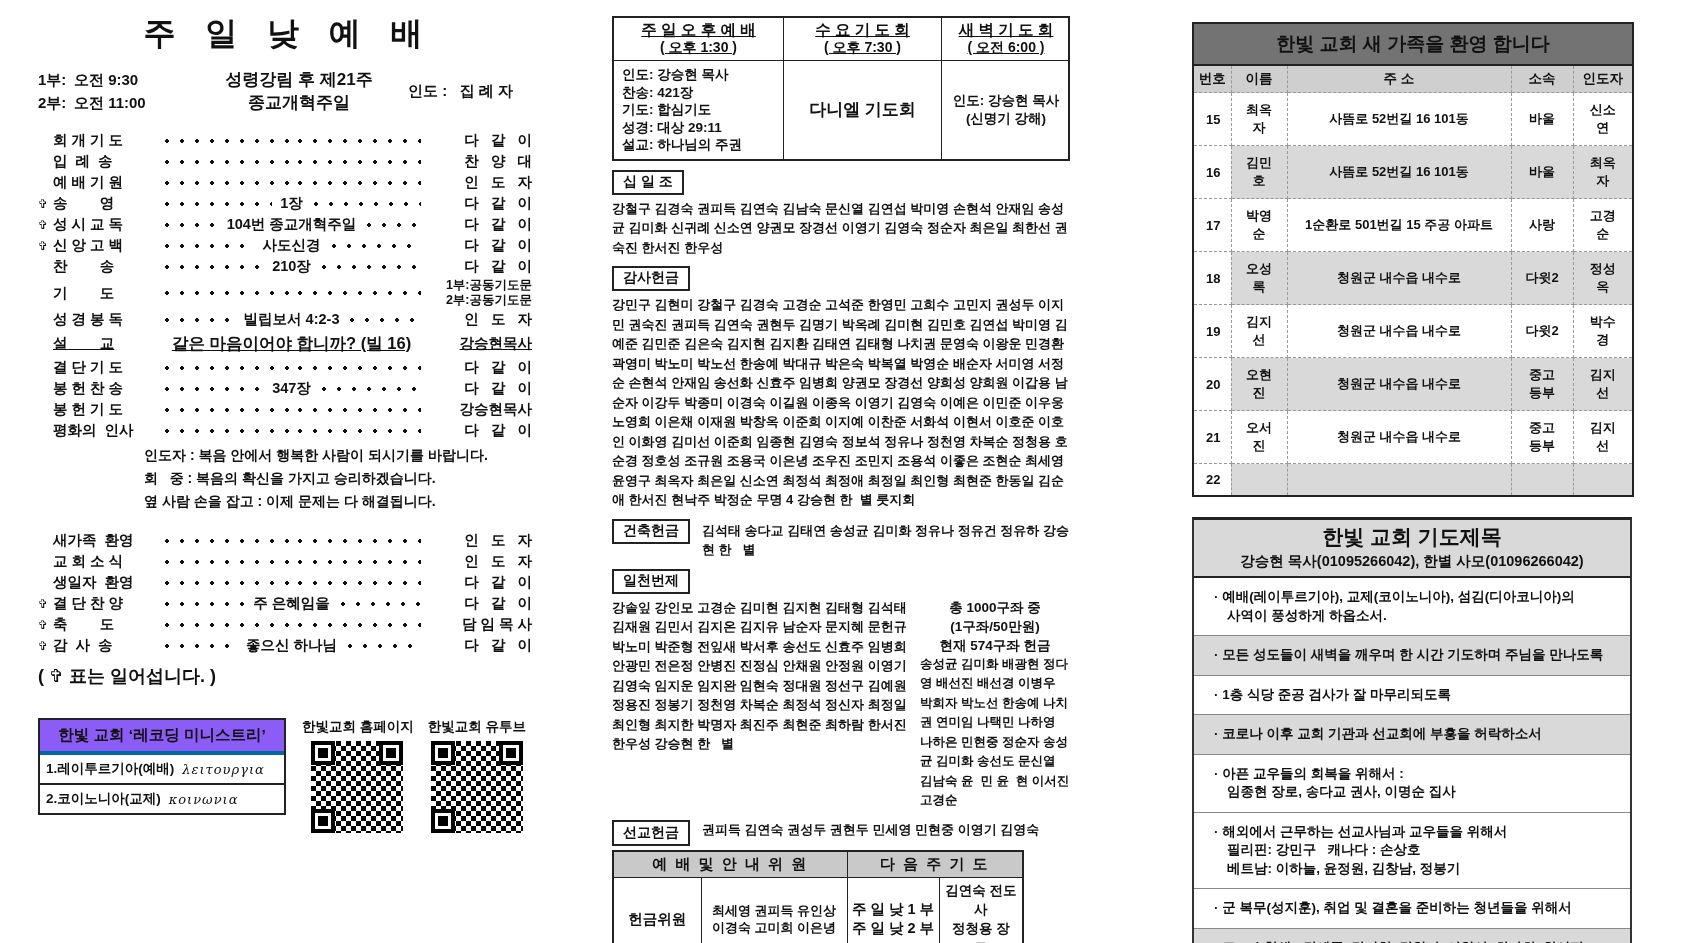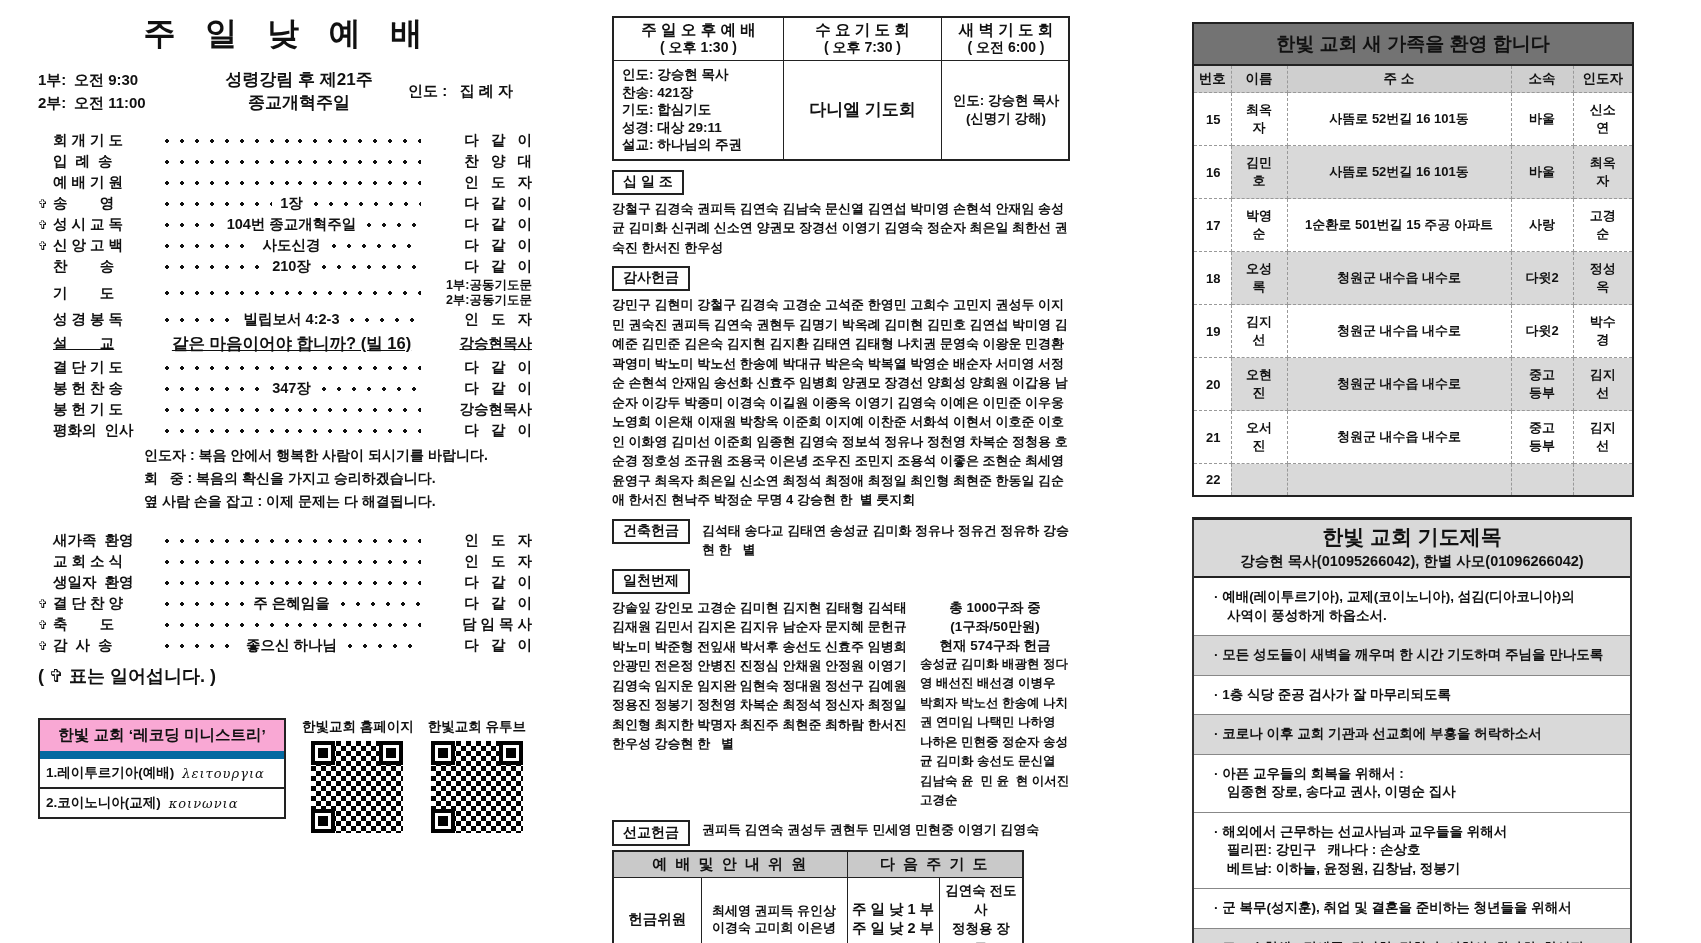--- a/index.html
+++ b/index.html
@@ -34,36 +34,36 @@
   .orow.sermon{min-height:27px;text-decoration:underline;}
   .orow.sermon .mid{font-size:16.5px;}
   .orow.two{min-height:32px;}
   .orow.two .oright{font-size:12.5px;line-height:15px;}
   .responsive{padding-left:106px;margin:3px 0 17px 0;}
   .resp-line{font-size:14px;line-height:23px;white-space:pre-wrap;}
   .stand-note{font-size:18px;margin-top:8px;}
 
   .bottom-left{display:flex;margin-top:30px;gap:16px;align-items:flex-start;}
   .rec-table{width:268px;border:2px solid #222;}
-  .rec-head{background:#f9a8d4;border-bottom:8px solid #0369a1;text-align:center;font-size:15.5px;padding:5px 0;}
+  .rec-head{background:#8b5cf6;border-bottom:4px solid #0369a1;text-align:center;font-size:15.5px;padding:5px 0;}
   .rec-row{display:flex;align-items:center;border-bottom:2px solid #222;padding:5px 6px;font-size:13.5px;}
   .rec-row:last-child{border-bottom:none;}
   .rec-greek{margin-left:8px;font-family:"DejaVu Serif",serif;font-style:italic;font-weight:normal;font-size:13px;letter-spacing:1px;}
   .qr-wrap{width:110px;text-align:center;}
   .qr-label{font-size:13.5px;margin-bottom:5px;white-space:nowrap;}
   .qr{width:92px;height:92px;margin:0 auto;position:relative;
     background:repeating-conic-gradient(#000 0% 25%, #fff 0% 50%);
     background-size:10px 10px;outline:2px solid #fff;}
   .qf{position:absolute;width:24px;height:24px;background:#fff;border:4px solid #000;box-sizing:border-box;}
   .qf::after{content:"";position:absolute;inset:3px;background:#000;}
   .qf.tl{top:0;left:0;} .qf.tr{top:0;right:0;} .qf.bl{bottom:0;left:0;}
 
   
   .svc{display:grid;grid-template-columns:170px 158px 128px;border:2px solid #222;}
-  .svc-h{border-right:1px solid #222;border-bottom:1px solid #222;text-align:center;padding:3px 0 4px;}
+  .svc-h{border-right:1px solid #222;border-bottom:1px solid #222;text-align:center;padding:3px 0 4px;text-decoration:underline;}
   .svc-h .t{font-size:15.5px;line-height:18px;white-space:pre;}
   .svc-h .tm{font-size:14px;line-height:17px;white-space:pre;}
   .svc-b{border-right:1px solid #222;padding:5px 8px;font-size:13.5px;line-height:17.5px;white-space:pre-wrap;min-height:82px;box-sizing:border-box;}
   .svc > div:nth-child(3n){border-right:none;}
   .svc-b.c2{display:flex;align-items:center;justify-content:center;font-size:17px;}
   .svc-b.c3{display:flex;align-items:center;justify-content:center;text-align:center;}
 
   .tag{display:inline-block;border:2px solid #222;padding:1px 9px 2px;font-size:14px;}
   .sec{margin-top:9px;}
   .sec .tag{margin-bottom:4px;}

